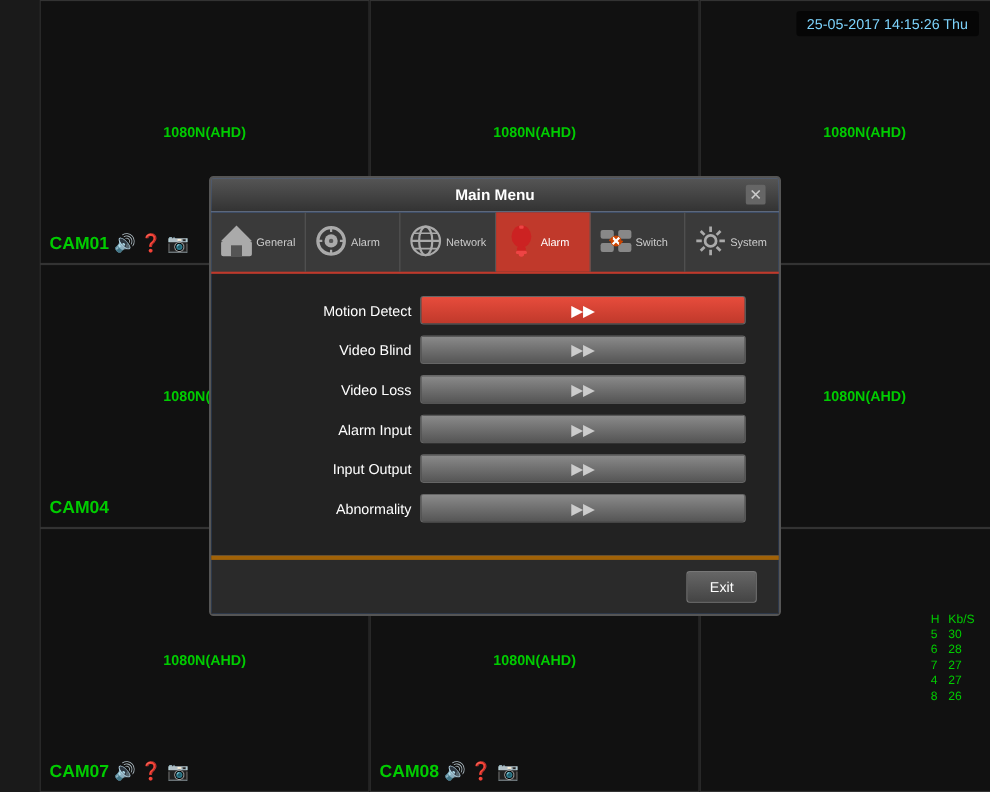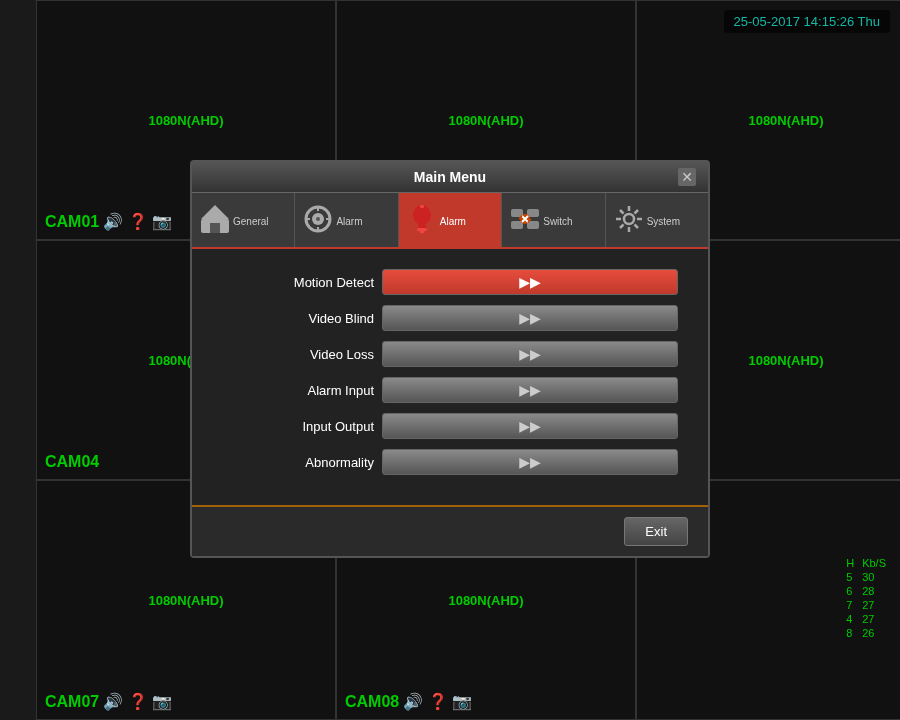--- a/index.html
+++ b/index.html
@@ -49,21 +49,21 @@
       font-size: 13px;
       font-weight: bold;
     }
 
     
     .datetime {
       position: absolute;
       top: 10px;
       right: 10px;
       background: rgba(0,0,0,0.6);
-      color: #14b8a6;
+      color: #7dd3fc;
       padding: 4px 10px;
       font-size: 13px;
       border-radius: 3px;
       z-index: 5;
     }
 
     
     .stats-panel {
       position: absolute;
       bottom: 80px;
@@ -208,21 +208,21 @@
     .highlighted .forward-icon {
       color: white;
     }
 
     
     .menu-footer {
       background: #2a2a2a;
       padding: 10px 20px;
       display: flex;
       justify-content: flex-end;
-      border-top: 2px solid #a16207;
+      border-top: 4px solid #a16207;
     }
 
     .exit-btn {
       background: linear-gradient(to bottom, #666, #444);
       color: white;
       border: 1px solid #777;
       padding: 6px 20px;
       font-size: 13px;
       cursor: pointer;
       border-radius: 3px;
@@ -333,20 +333,32 @@
           <circle cx="18" cy="18" r="12" fill="none" stroke="#aaa" stroke-width="3"></circle>
           <circle cx="18" cy="18" r="6" fill="#aaa"></circle>
           <circle cx="18" cy="18" r="2" fill="#555"></circle>
           <line x1="18" y1="6" x2="18" y2="10" stroke="#aaa" stroke-width="2"></line>
           <line x1="18" y1="26" x2="18" y2="30" stroke="#aaa" stroke-width="2"></line>
           <line x1="6" y1="18" x2="10" y2="18" stroke="#aaa" stroke-width="2"></line>
           <line x1="26" y1="18" x2="30" y2="18" stroke="#aaa" stroke-width="2"></line>
         </svg>
       </div>
       <span>Alarm</span>
+    </div>
+    <div class="tab-item">
+      <div class="tab-icon">
+        <svg width="36" height="36" viewBox="0 0 36 36">
+          <circle cx="18" cy="18" r="13" fill="none" stroke="#aaa" stroke-width="2"></circle>
+          <ellipse cx="18" cy="18" rx="6" ry="13" fill="none" stroke="#aaa" stroke-width="2"></ellipse>
+          <line x1="5" y1="18" x2="31" y2="18" stroke="#aaa" stroke-width="2"></line>
+          <line x1="7" y1="11" x2="29" y2="11" stroke="#aaa" stroke-width="1.5"></line>
+          <line x1="7" y1="25" x2="29" y2="25" stroke="#aaa" stroke-width="1.5"></line>
+        </svg>
+      </div>
+      <span>Network</span>
     </div>
     <div class="tab-item active">
       <div class="tab-icon">
         <svg width="36" height="36" viewBox="0 0 36 36">
           <ellipse cx="18" cy="14" rx="9" ry="10" fill="#cc2222"></ellipse>
           <rect x="14" y="23" width="8" height="5" rx="2" fill="#cc2222"></rect>
           <rect x="13" y="27" width="10" height="3" rx="1.5" fill="#ee4444"></rect>
           <circle cx="18" cy="30" r="2.5" fill="#ee4444"></circle>
           <rect x="16" y="4" width="4" height="3" rx="1" fill="#ee4444"></rect>
         </svg>

